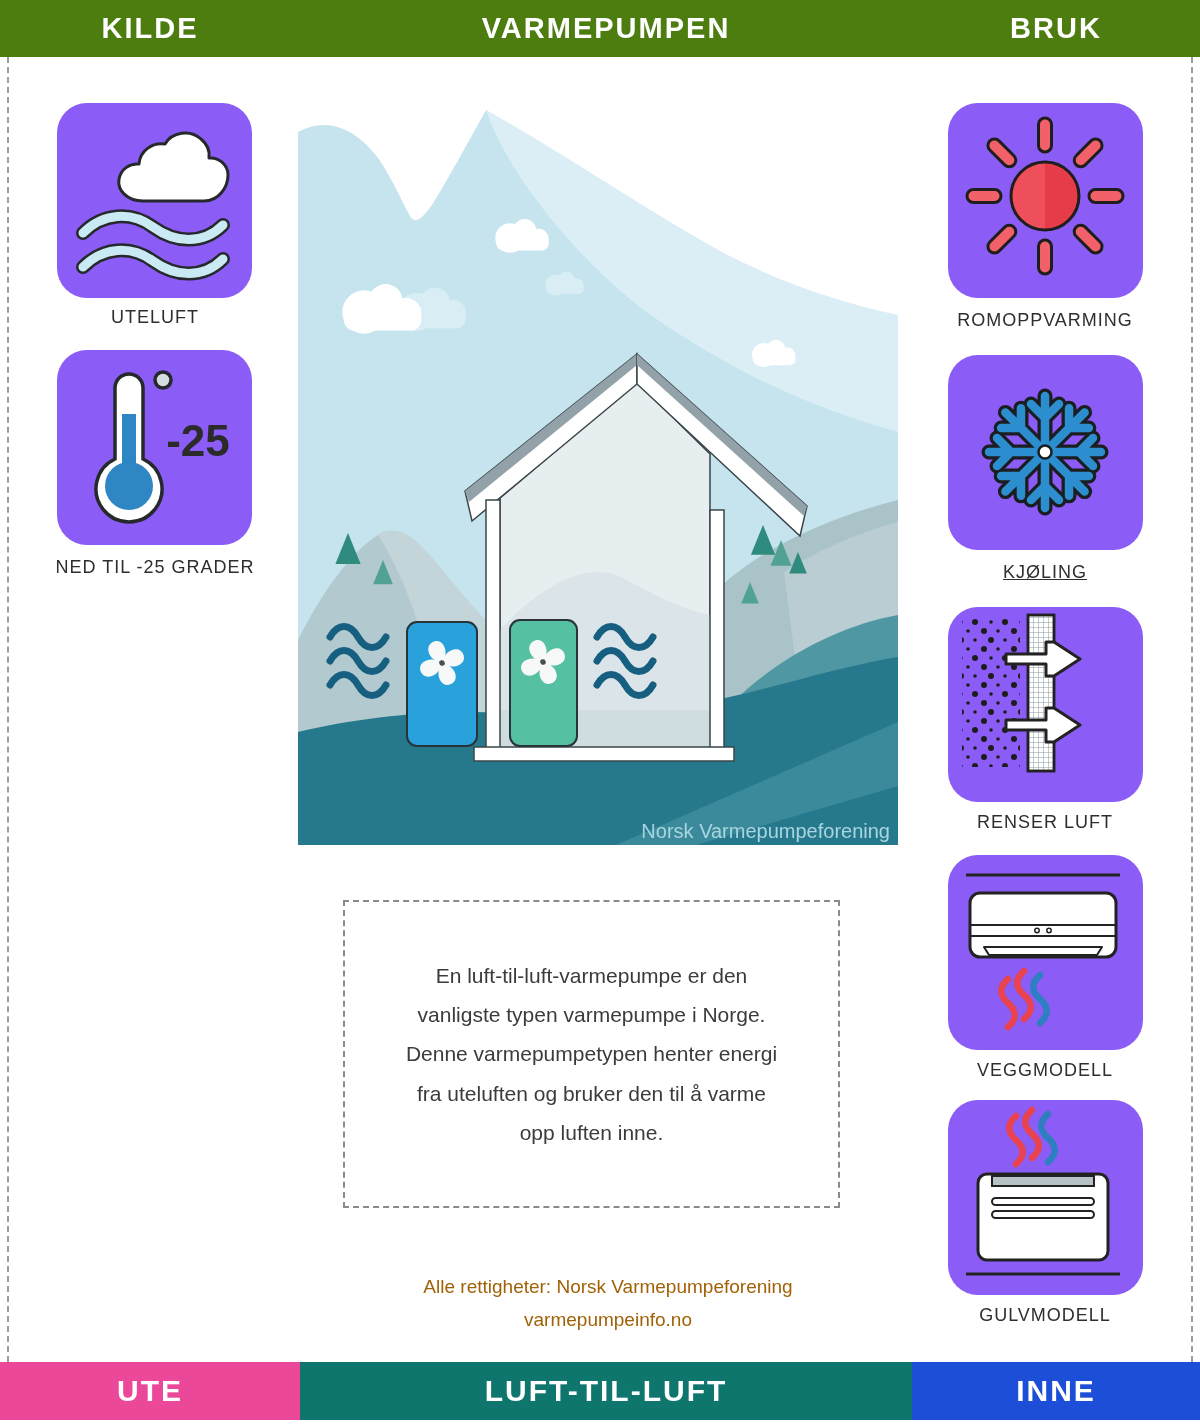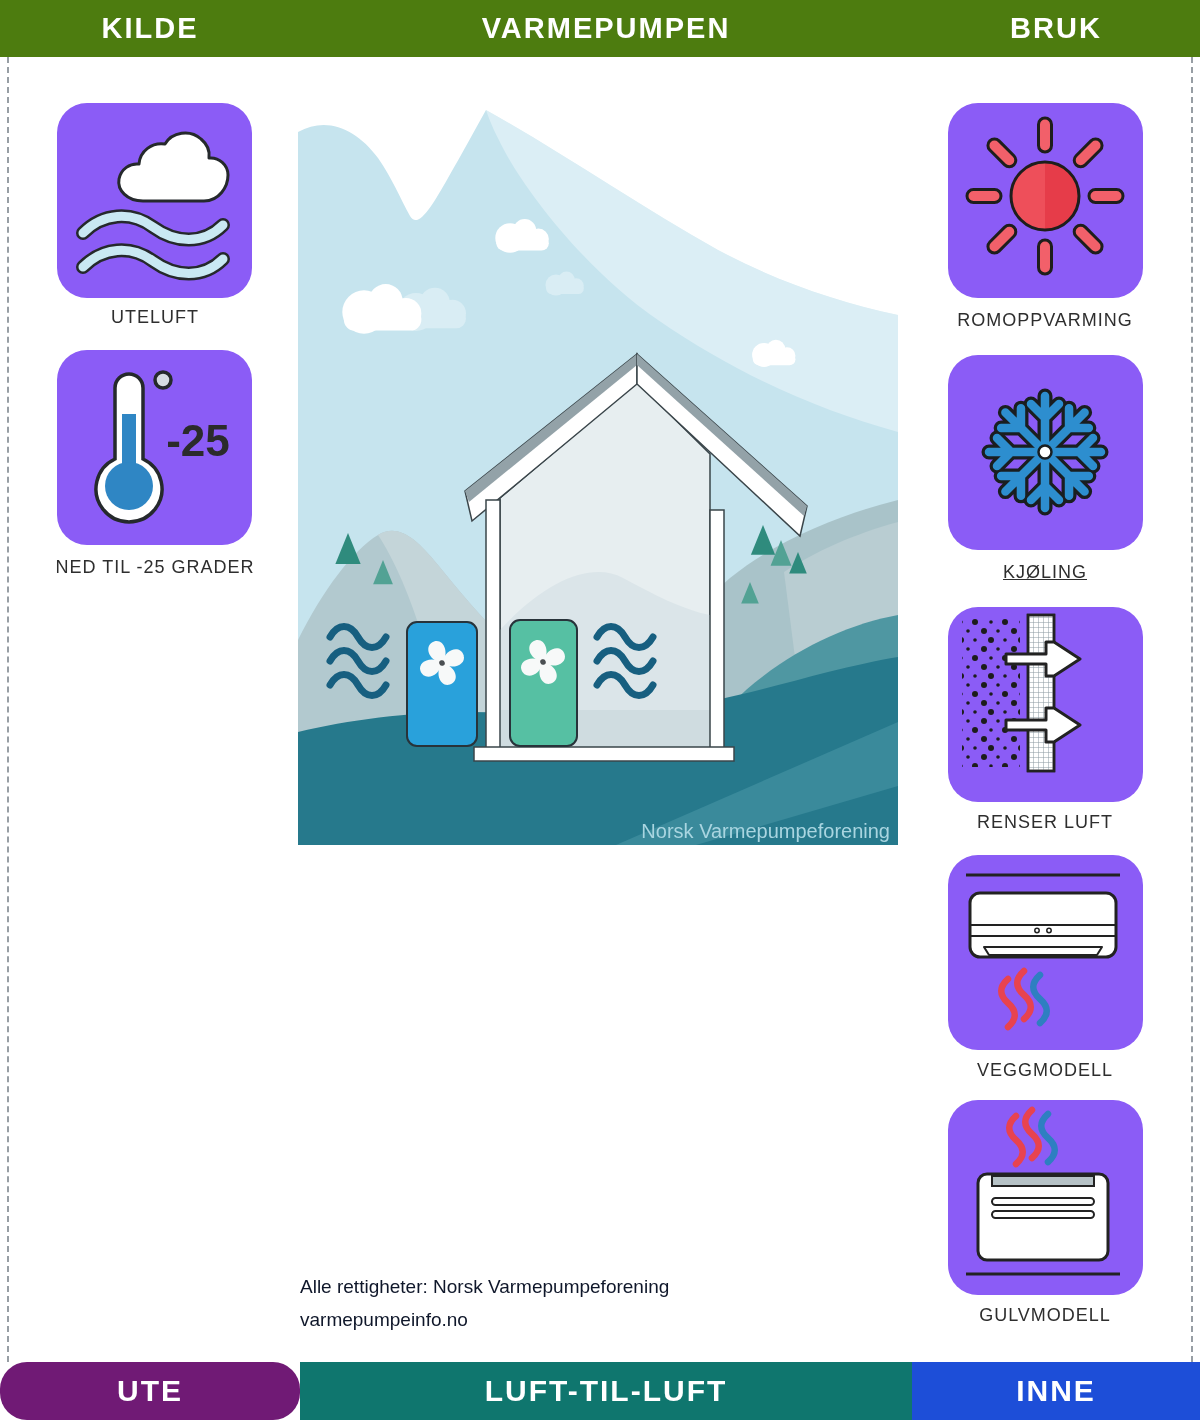--- a/index.html
+++ b/index.html
@@ -7,42 +7,42 @@
         font-family:"Liberation Sans", sans-serif;}
   
   .topbar{position:absolute;left:0;top:0;width:1200px;height:57px;background:#4d7c0f;
           display:flex;align-items:center;}
   .topbar .seg{display:flex;align-items:center;justify-content:center;
                color:#fff;font-weight:bold;font-size:29px;letter-spacing:2px;}
   .seg.w-left{width:300px;}.seg.w-mid{width:612px;}.seg.w-right{width:288px;}
   .bottombar{position:absolute;left:0;top:1362px;width:1200px;height:58px;display:flex;}
   .bottombar .seg{display:flex;align-items:center;justify-content:center;
                   color:#fff;font-weight:bold;font-size:30px;letter-spacing:2px;height:100%;}
-  .bb-ute{background:#701a75;border-radius:27px;}
+  .bb-ute{background:#ec4899;}
   .bb-mid{background:#0f766e;}
   .bb-inne{background:#1d4ed8;}
   
   .edge{position:absolute;top:57px;height:1305px;width:0;border-left:2px dashed #979ea4;}
   .edge.left{left:7px;}
   .edge.right{left:1191px;}
   
   .card{position:absolute;width:195px;height:195px;background:#8b5cf6;border-radius:30px;}
   .card svg{display:block;width:100%;height:100%;}
   .cardlabel{position:absolute;width:260px;text-align:center;color:#2e2e2e;
              font-size:18px;letter-spacing:1px;}
   
   .illustration{position:absolute;left:298px;top:110px;width:600px;height:735px;}
   
   .descbox{position:absolute;left:343px;top:900px;width:497px;height:308px;
            border:2px dashed #8a8a8a;box-sizing:border-box;
            display:flex;align-items:center;justify-content:center;}
   .desctext{white-space:pre-line;text-align:center;color:#3b3b3b;font-size:21px;line-height:1.86;}
   
-  .copyright{position:absolute;left:300px;top:1270px;width:600px;text-align:left;
-             white-space:pre-line;color:#0f172a;font-size:19px;line-height:1.75;}
+  .copyright{position:absolute;left:308px;top:1270px;width:600px;text-align:center;
+             white-space:pre-line;color:#a16207;font-size:19px;line-height:1.75;}
 </style>
 </head>
 <body>
 
 <div class="page">
 
   <div class="topbar">
     <div class="seg w-left">KILDE</div>
     <div class="seg w-mid">VARMEPUMPEN</div>
     <div class="seg w-right">BRUK</div>
@@ -163,20 +163,27 @@
       <use href="#wave3" transform="translate(299,527)"></use>
 
       <rect x="109" y="512" width="70" height="124" rx="10" fill="#29a1db" stroke="#28333a" stroke-width="2"></rect>
       <use href="#fan" transform="translate(144,553) scale(0.82) rotate(-18)"></use>
       <use href="#wave3" transform="translate(32,527)"></use>
 
       <text x="592" y="728" text-anchor="end" font-size="20" fill="#a9d5e0">Norsk Varmepumpeforening</text>
     </svg>
   </div>
 
+  <div class="descbox">
+    <div class="desctext">En luft-til-luft-varmepumpe er den
+vanligste typen varmepumpe i Norge.
+Denne varmepumpetypen henter energi
+fra uteluften og bruker den til å varme
+opp luften inne.</div>
+  </div>
 
   <div class="copyright">Alle rettigheter: Norsk Varmepumpeforening
 varmepumpeinfo.no</div>
 
   <div class="card" style="left:948px;top:103px;">
     <svg viewBox="0 0 195 195">
       <g transform="translate(97,93)">
         <g fill="#f2606a" stroke="#1e1e1c" stroke-width="3">
           <rect x="-6.5" y="-78" width="13" height="34" rx="6.5"></rect>
           <rect x="-6.5" y="-78" width="13" height="34" rx="6.5" transform="rotate(45)"></rect>

